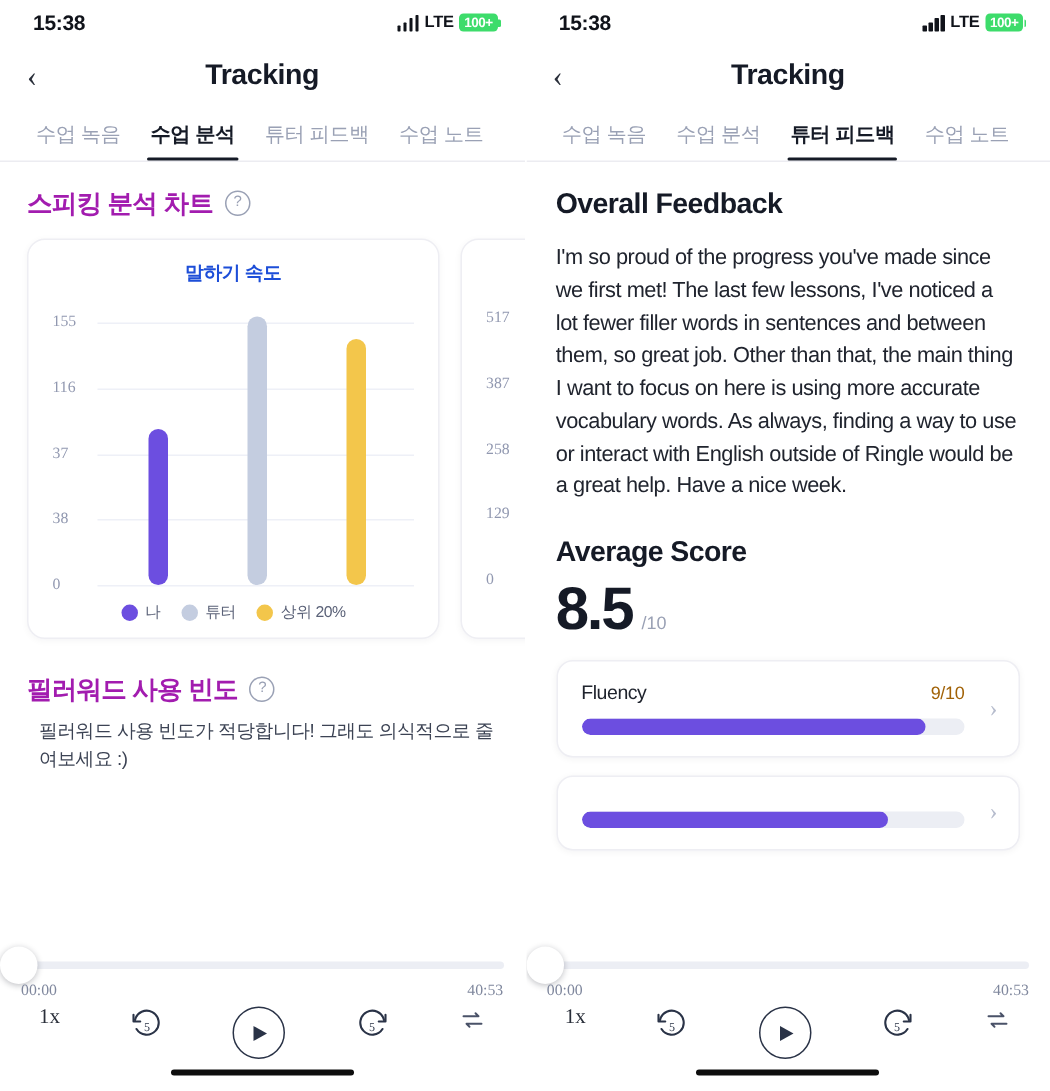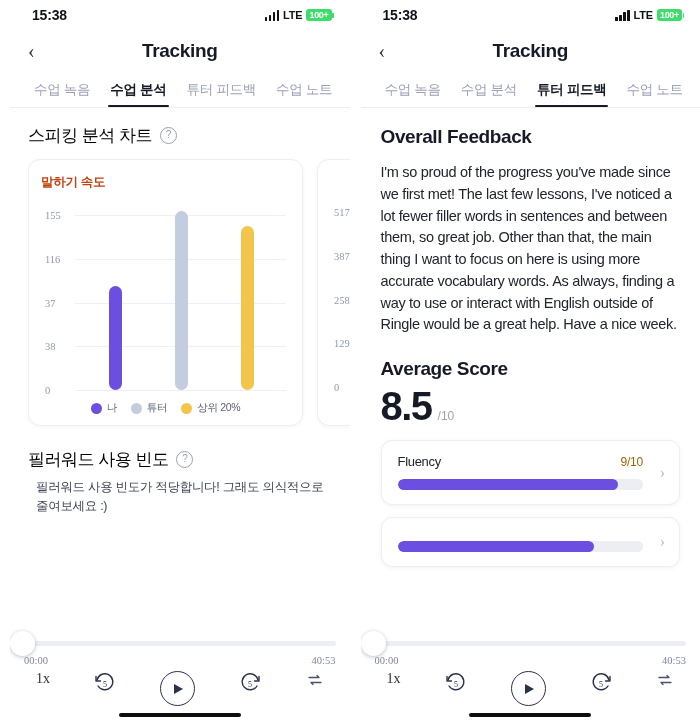--- a/index.html
+++ b/index.html
@@ -3,21 +3,21 @@
 <meta charset="utf-8">
 <style>
   html,body{margin:0;padding:0;}
   body{
     width:700px;height:727px;
     background:#ffffff;
     font-family:"Liberation Sans",sans-serif;
     overflow:hidden;
   }
   .screens{display:flex;width:700px;height:727px;}
-  .screen{width:350px;height:727px;position:relative;background:#fff;overflow:hidden;margin-left:10px;}
+  .screen{width:350px;height:727px;position:relative;background:#fff;overflow:hidden;}
   .screen.right{border-left:1px solid #ffffff;}
 
   
   .statusbar{height:30px;display:flex;align-items:center;justify-content:space-between;padding:0 16px 0 22px;box-sizing:border-box;}
   .clock{font-size:14px;font-weight:bold;color:#10131a;letter-spacing:-.2px;}
   .status-right{display:flex;align-items:center;gap:4px;}
   .signal{display:flex;align-items:flex-end;gap:1.5px;height:11px;}
   .signal i{display:block;width:2.5px;background:#10131a;border-radius:.5px;}
   .signal i:nth-child(1){height:4px}
   .signal i:nth-child(2){height:6px}
@@ -36,29 +36,29 @@
   
   .tabs{display:flex;align-items:flex-end;gap:0;padding:0 14px;box-sizing:border-box;height:36px;border-bottom:1px solid #ececf1;}
   .tab{font-size:13.5px;color:#9aa1b5;padding:0 10px 8px 10px;position:relative;cursor:pointer;white-space:nowrap;letter-spacing:-.3px;}
   .tab.active{color:#151a26;font-weight:bold;}
   .tab.active:after{content:"";position:absolute;left:8px;right:8px;bottom:0;height:2.5px;background:#151a26;border-radius:2px;}
 
   
   .content{position:absolute;top:108px;left:0;right:0;bottom:0;overflow:hidden;}
 
   .sec-title-row{display:flex;align-items:center;gap:8px;padding:16px 18px 0 18px;}
-  .sec-title{font-size:17px;font-weight:normal;color:#000000;letter-spacing:-.5px;}
+  .sec-title{font-size:17px;font-weight:bold;color:#a21caf;letter-spacing:-.5px;}
   .qmark{width:15px;height:15px;border:1.2px solid #9aa1b5;border-radius:50%;color:#9aa1b5;font-size:10px;line-height:13px;text-align:center;cursor:pointer;flex:0 0 auto;}
 
   
   .chart-row{display:flex;gap:14px;padding:12px 0 0 18px;}
   .chart-card{background:#fff;border:1px solid #eeeef3;border-radius:12px;box-shadow:0 1px 5px rgba(20,24,40,.045);padding:14px 12px 10px 12px;box-sizing:border-box;flex:0 0 auto;}
   .chart-card.main{width:275px;}
   .chart-card.peek{width:160px;}
-  .chart-title{font-size:12.5px;font-weight:bold;color:#c2410c;margin-bottom:14px;letter-spacing:-.3px;}
+  .chart-title{text-align:center;font-size:12.5px;font-weight:bold;color:#1d4ed8;margin-bottom:14px;letter-spacing:-.3px;}
   .plot{position:relative;height:185px;margin:0 4px;}
   .grid-line{position:absolute;left:30px;right:0;height:1px;background:#eef0f7;}
   .ytick{position:absolute;left:0;transform:translateY(-50%);font-size:10.5px;color:#9198b0;font-family:"Liberation Serif",serif;}
   .bars{position:absolute;left:38px;right:6px;bottom:0;top:0;display:flex;align-items:flex-end;justify-content:space-around;}
   .bar{width:13px;border-radius:7px;}
   .legend{display:flex;align-items:center;justify-content:center;gap:14px;margin-top:11px;}
   .lg{display:flex;align-items:center;gap:5px;}
   .lg-dot{width:11px;height:11px;border-radius:50%;}
   .lg-txt{font-size:10.5px;color:#5b6278;letter-spacing:-.3px;}
 

